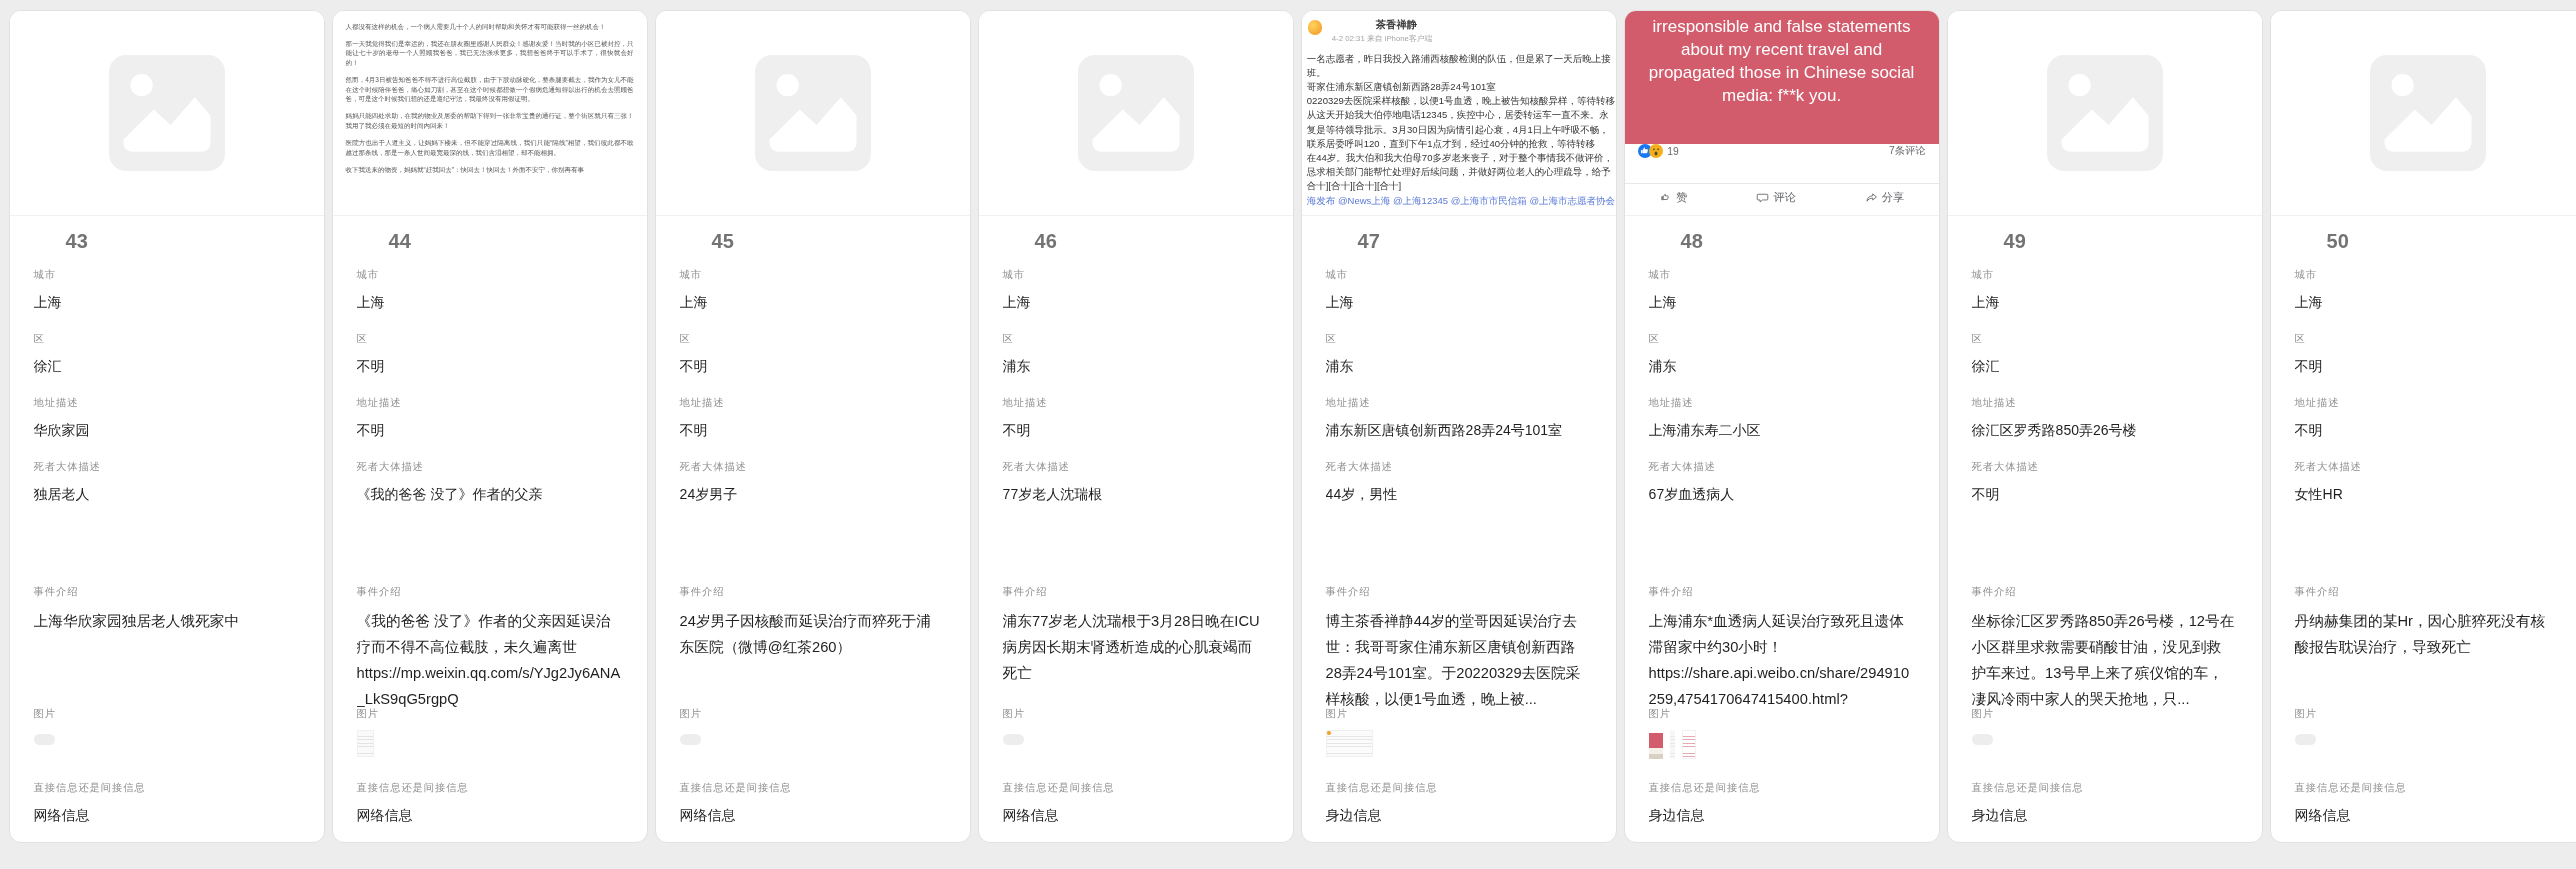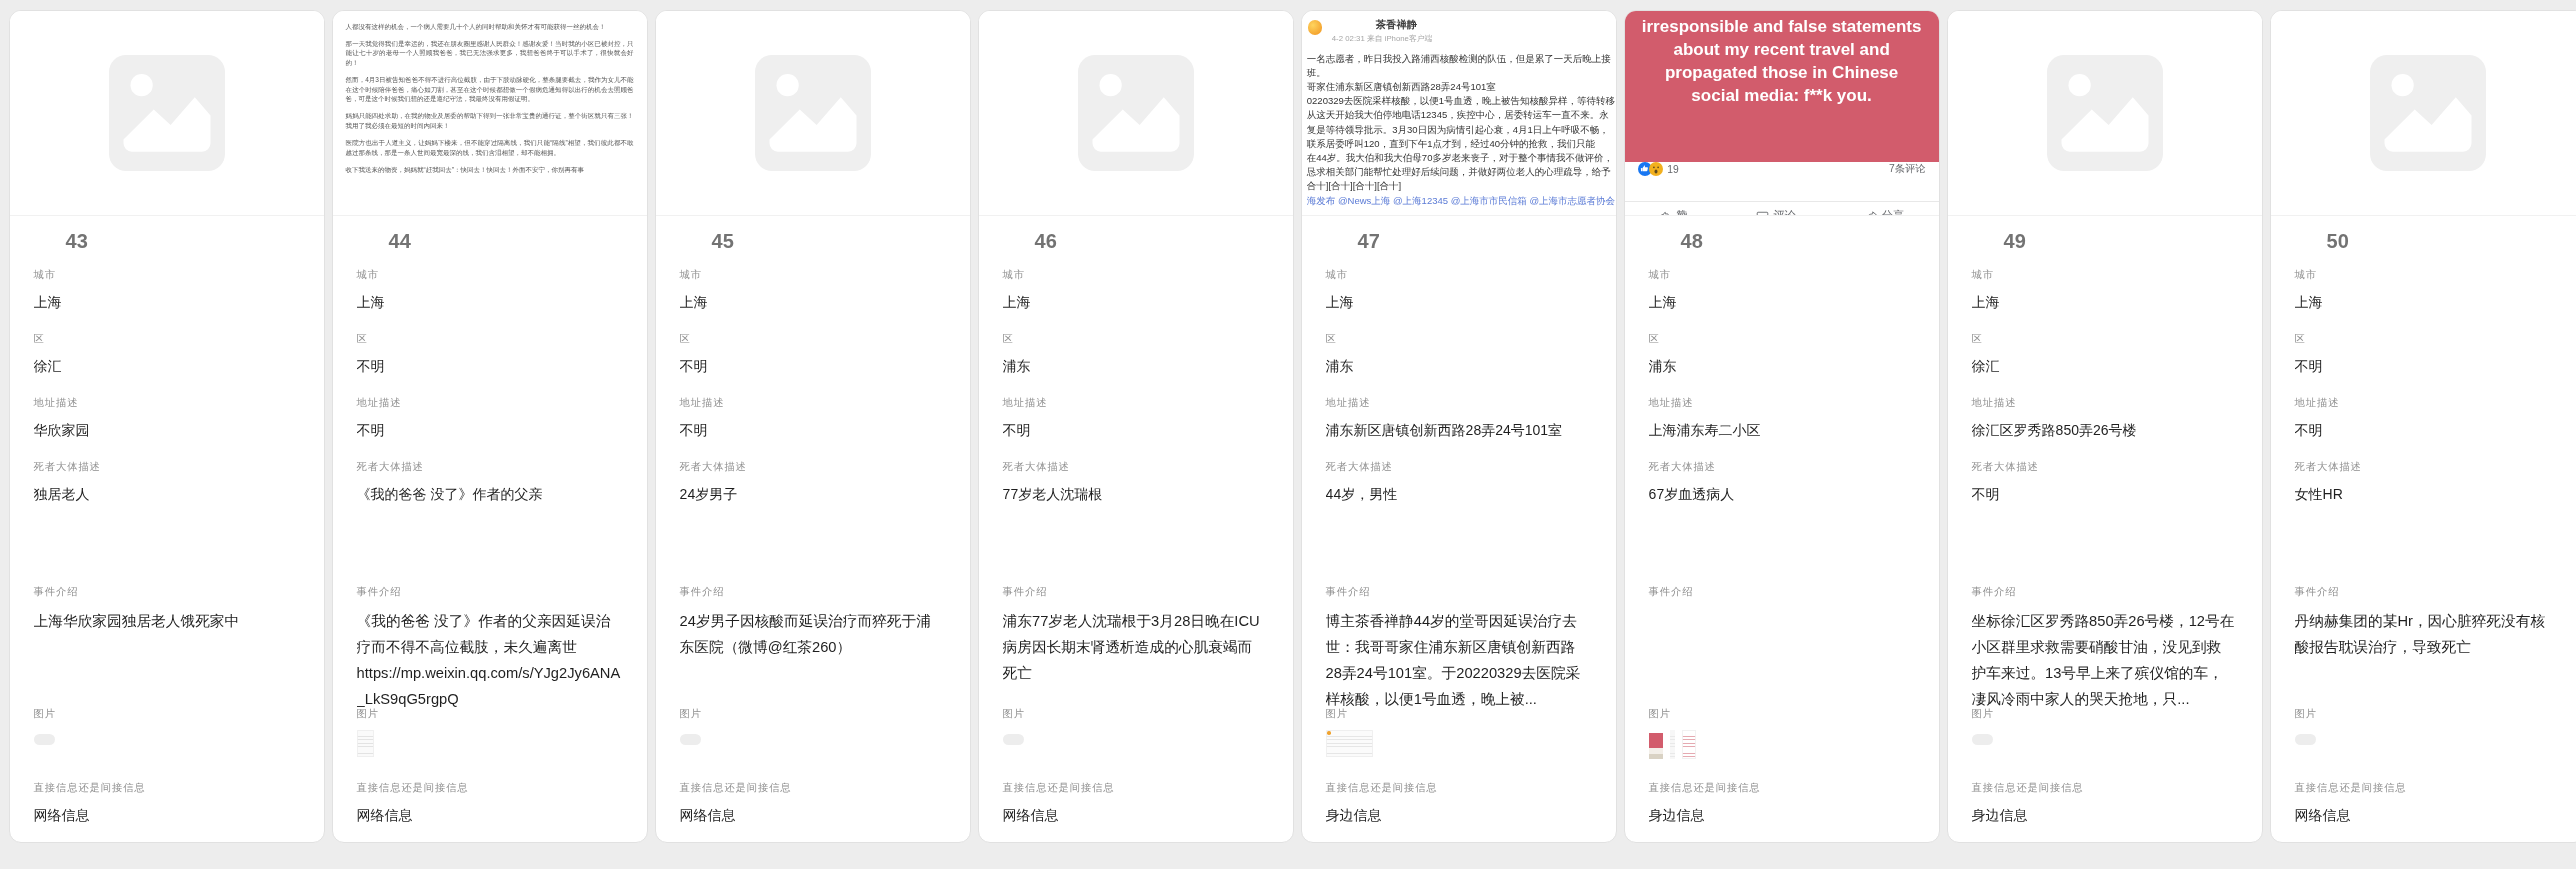--- a/index.html
+++ b/index.html
@@ -27,22 +27,22 @@
   .media-weibo{padding:8.6px 0 0 11.2px;}
   .w-head{position:relative;padding-left:19px;}
   .w-avatar{position:absolute;left:-5.2px;top:0;width:14.7px;height:14.7px;border-radius:50%;
     background:radial-gradient(circle at 35% 35%, #ffd45e, #f0931f);}
   .w-name{font-size:10.3px;font-weight:700;color:#3c3c3c;line-height:10.3px;margin-left:44px;}
   .w-meta{font-size:7.8px;color:#a6a6a6;margin-top:2.6px;}
   .w-body{margin-top:7.8px;margin-left:-6px;}
   .w-line{font-size:9.5px;line-height:14.2px;color:#333;white-space:nowrap;}
   .w-mentions{font-size:9.5px;line-height:14.2px;white-space:nowrap;color:var(--link-blue,#5b7bd6);}
   
-  .fb-red{height:151px;background:var(--accent-red,#d25c6c);color:#fff;text-align:center;
-    font-weight:700;font-size:17px;line-height:23px;padding:3.4px 17px 0 17px;overflow:hidden;}
+  .fb-red{height:133px;background:var(--accent-red,#d25c6c);color:#fff;text-align:center;
+    font-weight:400;font-size:17px;line-height:23px;padding:3.4px 17px 0 17px;overflow:hidden;}
   .fb-bar{height:40px;display:flex;align-items:flex-start;justify-content:space-between;
     padding:0 13px;border-bottom:0.9px solid #e8e8e8;color:#65676b;font-size:10.3px;}
   .fb-reacts{display:flex;align-items:center;}
   .fb-reacts svg{display:block;}
   .fb-wow{margin-left:-2.6px;}
   .fb-count{margin-left:4.3px;}
   .fb-actions{height:34px;display:flex;justify-content:space-around;align-items:flex-start;
     padding-top:6px;color:#65676b;font-size:11.2px;}
   .fb-act{display:flex;align-items:center;gap:4.3px;}
   
@@ -259,21 +259,21 @@
         <div class="w-name">茶香禅静</div>
         <div class="w-meta">4-2 02:31 来自 iPhone客户端</div>
       </div>
       <div class="w-body">
         <div class="w-line">一名志愿者，昨日我投入路浦西核酸检测的队伍，但是累了一天后晚上接</div>
         <div class="w-line">班。</div>
         <div class="w-line">哥家住浦东新区唐镇创新西路28弄24号101室</div>
         <div class="w-line">0220329去医院采样核酸，以便1号血透，晚上被告知核酸异样，等待转移</div>
         <div class="w-line">从这天开始我大伯停地电话12345，疾控中心，居委转运车一直不来。永</div>
         <div class="w-line">复是等待领导批示。3月30日因为病情引起心衰，4月1日上午呼吸不畅，</div>
-        <div class="w-line">联系居委呼叫120，直到下午1点才到，经过40分钟的抢救，我们只能</div>
+        <div class="w-line">联系居委呼叫120，直到下午1点才到，经过40分钟的抢救，等待转移</div>
         <div class="w-line">在44岁。我大伯和我大伯母70多岁老来丧子，对于整个事情我不做评价，</div>
         <div class="w-line">恳求相关部门能帮忙处理好后续问题，并做好两位老人的心理疏导，给予</div>
         <div class="w-line">合十][合十][合十][合十]</div>
         <div class="w-mentions">海发布 @News上海 @上海12345 @上海市市民信箱 @上海市志愿者协会</div>
       </div>
     </div>
     <div class="body">
       <div class="row r-num num">47</div>
       <div class="row r-city">
           <div class="lbl">城市</div>
@@ -362,20 +362,22 @@
       <div class="row r-addr">
           <div class="lbl">地址描述</div>
           <div class="val">上海浦东寿二小区</div>
         </div>
       <div class="row r-vict">
           <div class="lbl">死者大体描述</div>
           <div class="val">67岁血透病人</div>
         </div>
       <div class="row r-evt">
           <div class="lbl">事件介绍</div>
+          <div class="evtext">上海浦东*血透病人延误治疗致死且遗体滞留家中约30小时！
+https://share.api.weibo.cn/share/294910259,4754170647415400.html?</div>
         </div>
       <div class="row r-img">
           <div class="lbl">图片</div>
           <div class="thumbrow">
             <span class="t1"></span>
             <span class="t2"></span>
             <span class="t3"></span>
           </div>
         </div>
       <div class="row r-src">

